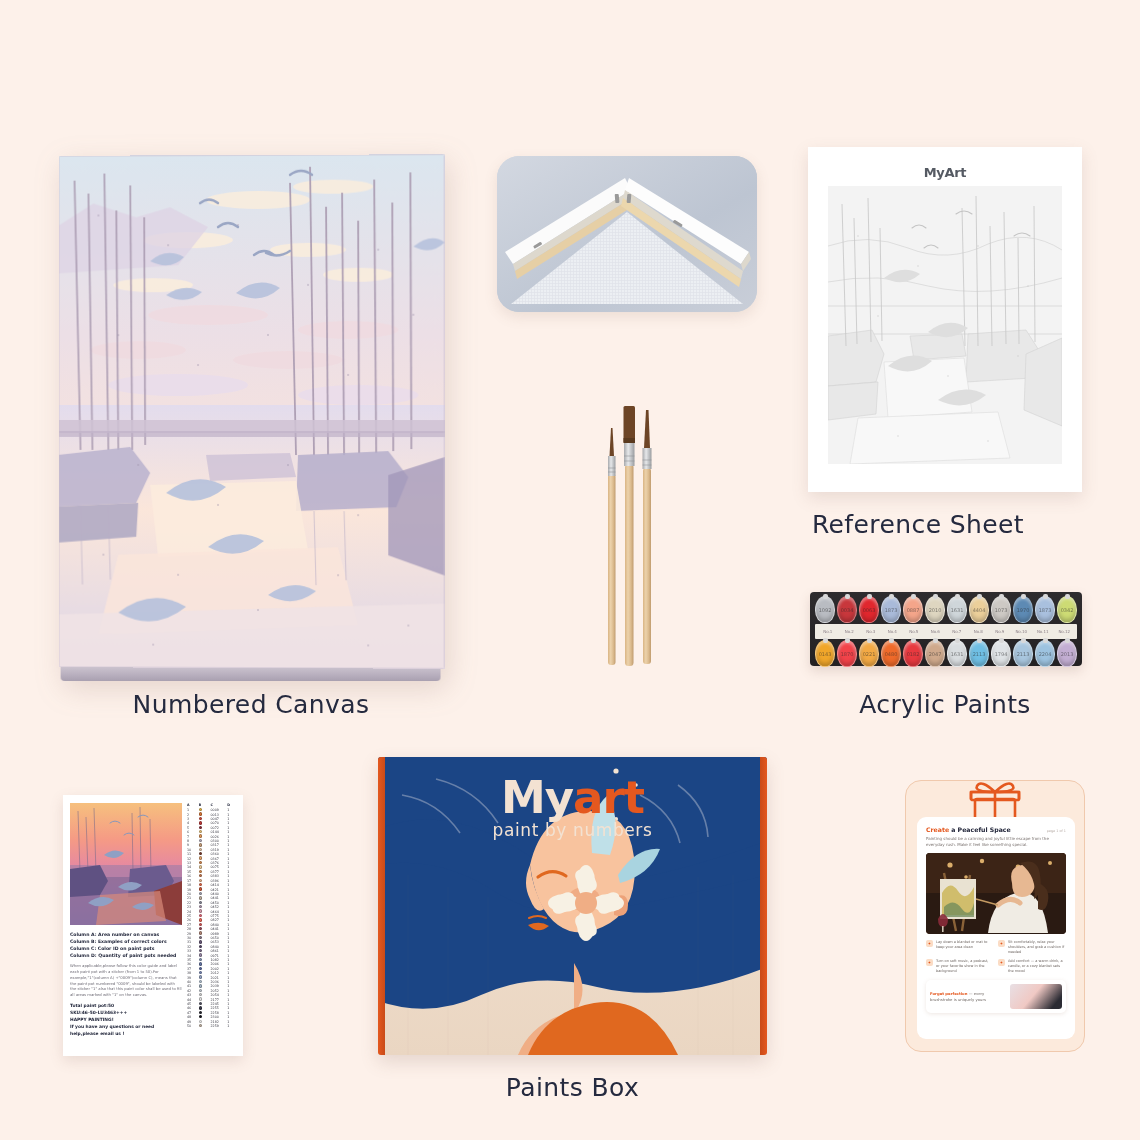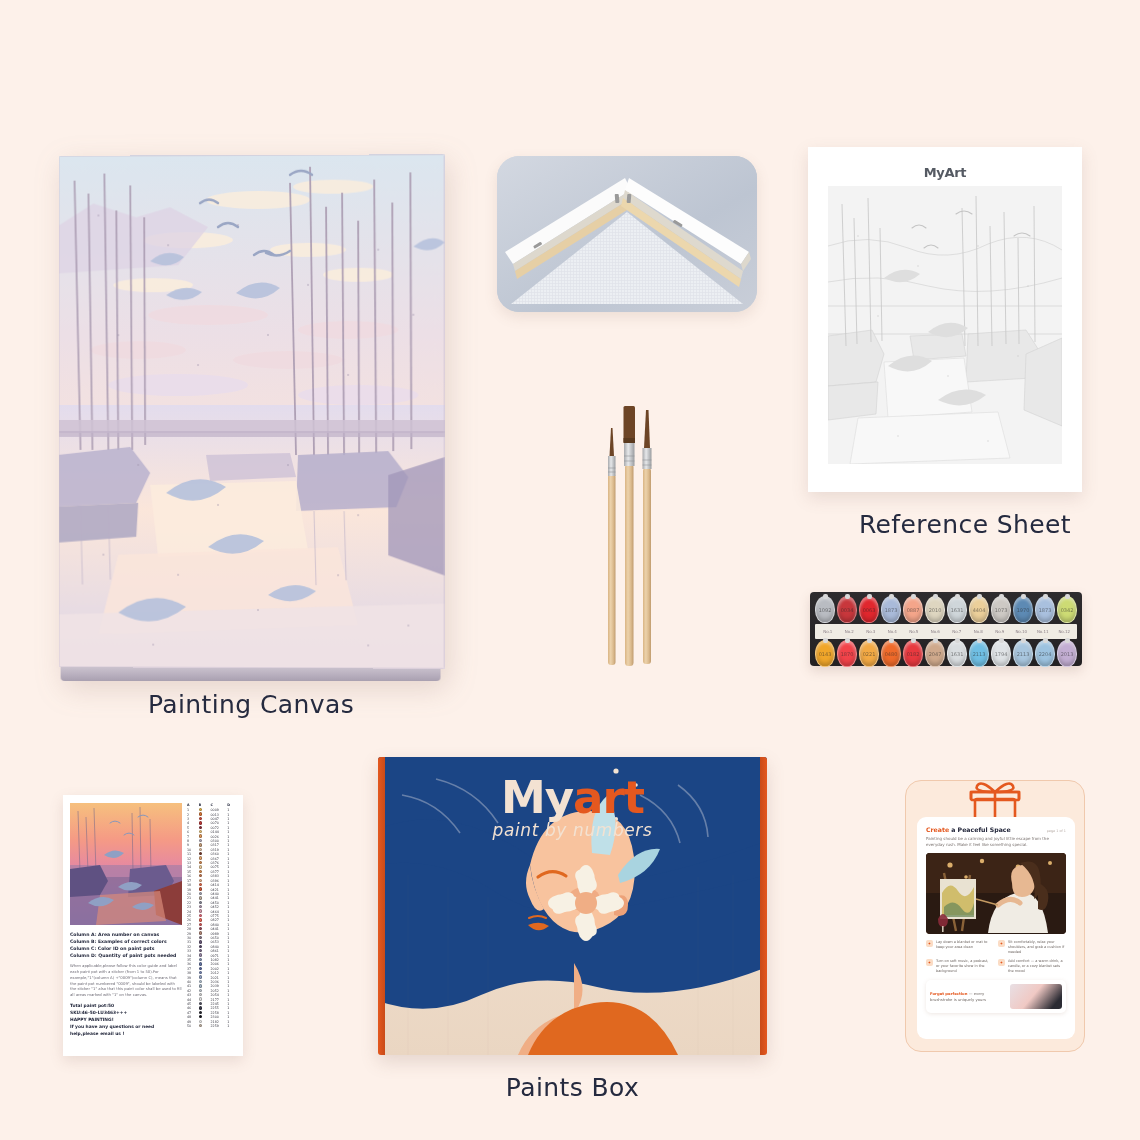--- a/index.html
+++ b/index.html
@@ -150,21 +150,21 @@
   .box-edge-l { position: absolute; left: 0; top: 0; width: 7px; height: 100%;
     background: linear-gradient(90deg,#E4581F,#c94b18); z-index: 6; }
   .box-edge-r { position: absolute; right: 0; top: 0; width: 7px; height: 100%;
     background: linear-gradient(270deg,#E4581F,#c94b18); z-index: 6; }
   .box-logo { position: absolute; left: 0; top: 14px; width: 100%; text-align: center; z-index: 5; }
   .logo-my { font-size: 45px; font-weight: 700; color: #F3E2D2; letter-spacing: -1px;
     font-family: "DejaVu Sans", sans-serif; }
   .logo-art { font-size: 45px; font-weight: 700; color: #E4581F; letter-spacing: -1px;
     font-family: "DejaVu Sans", sans-serif; }
   .logo-sub { font-size: 17px; color: #F3E2D2; letter-spacing: 0.6px; margin-top: -4px;
-    font-family: "DejaVu Sans", sans-serif; font-style: italic; }
+    font-family: "DejaVu Sans", sans-serif; }
 
   
   .pdfguide {
     position: absolute; left: 905px; top: 780px; width: 180px; height: 272px;
     border: 1.5px solid #F0C9AD; border-radius: 16px; background: #FCEADC;
   }
   .gift { position: absolute; left: 50%; top: -2px; transform: translateX(-50%); }
   .pdf-inner {
     position: absolute; left: 11px; top: 36px; width: 158px; height: 222px;
     background: #FFFFFF; border-radius: 9px; padding: 9px 9px;
@@ -328,21 +328,21 @@
             <circle cx="280" cy="420" r="1"></circle>
             <circle cx="350" cy="470" r="1"></circle>
           <circle cx="45" cy="400" r="1"></circle>
             <circle cx="95" cy="490" r="1"></circle>
             <circle cx="310" cy="490" r="1"></circle>
         </g>
         <rect width="386" height="513" fill="none" stroke="#cbbfd0" stroke-width="1"></rect>
       </svg>
     </div>
   </div>
-  <div class="caption" style="left:58px; top:690px; width:386px;">Painting Canvas</div>
+  <div class="caption" style="left:58px; top:690px; width:386px;">Numbered Canvas</div>
 
   <div class="prestretch">
     <svg viewBox="0 0 260 156" width="260" height="156">
       <defs>
         <linearGradient id="bgps" x1="0" y1="0" x2="1" y2="1">
           <stop offset="0%" stop-color="#d3d8e1"></stop>
             <stop offset="60%" stop-color="#bdc5d2"></stop>
           <stop offset="100%" stop-color="#c9ced8"></stop>
         </linearGradient>
         <pattern id="weave" width="3" height="3" patternUnits="userSpaceOnUse">
@@ -471,21 +471,21 @@
             <circle cx="200" cy="100" r="0.8"></circle>
           <circle cx="50" cy="130" r="0.8"></circle>
             <circle cx="120" cy="190" r="0.8"></circle>
           <circle cx="190" cy="170" r="0.8"></circle>
             <circle cx="70" cy="250" r="0.8"></circle>
           <circle cx="160" cy="255" r="0.8"></circle>
         </g>
       </svg>
     </div>
   </div>
-  <div class="caption" style="left:828px; top:510px; width:274px;">Reference Sheet</div>
+  <div class="caption" style="left:781px; top:510px; width:274px;">Reference Sheet</div>
 
   <div class="paints">
     <div class="pot-row" id="rowTop">
         <div class="pot" style="background: rgb(185, 188, 194);">
           <div class="pot-label">1092</div>
         </div>
         <div class="pot" style="background: rgb(200, 55, 60);">
           <div class="pot-label">0034</div>
         </div>
         <div class="pot" style="background: rgb(224, 39, 46);">
@@ -565,20 +565,21 @@
           <div class="pot-label">2113</div>
         </div>
         <div class="pot" style="background: rgb(157, 195, 224);">
           <div class="pot-label">2204</div>
         </div>
         <div class="pot" style="background: rgb(195, 174, 211);">
           <div class="pot-label">2013</div>
         </div>
       </div>
   </div>
+  <div class="caption" style="left:808px; top:690px; width:274px;">Acrylic Paints</div>
 
   <div class="colorcard">
     <div class="cc-left">
       <div class="cc-thumb">
         <svg viewBox="0 0 112 122" width="112" height="122" preserveAspectRatio="none">
           <defs>
             <linearGradient id="ccsky" x1="0" y1="0" x2="0" y2="1">
               <stop offset="0%" stop-color="#f6c07e"></stop>
                 <stop offset="30%" stop-color="#f59a85"></stop>
               <stop offset="55%" stop-color="#e487a4"></stop>

